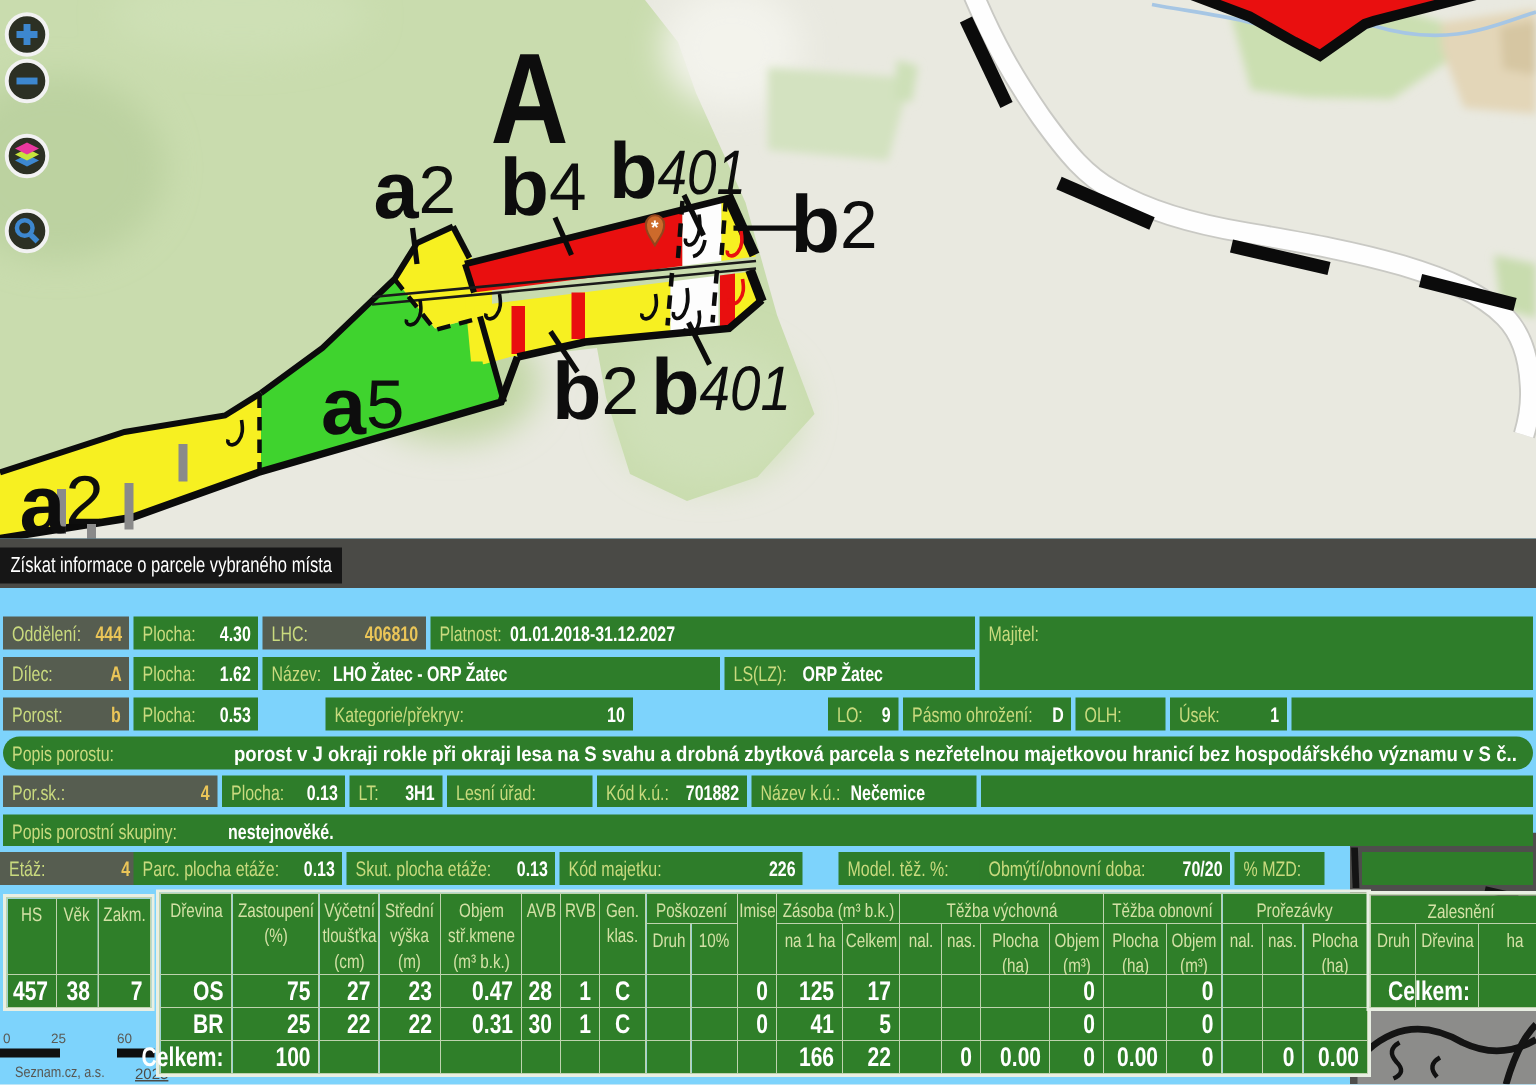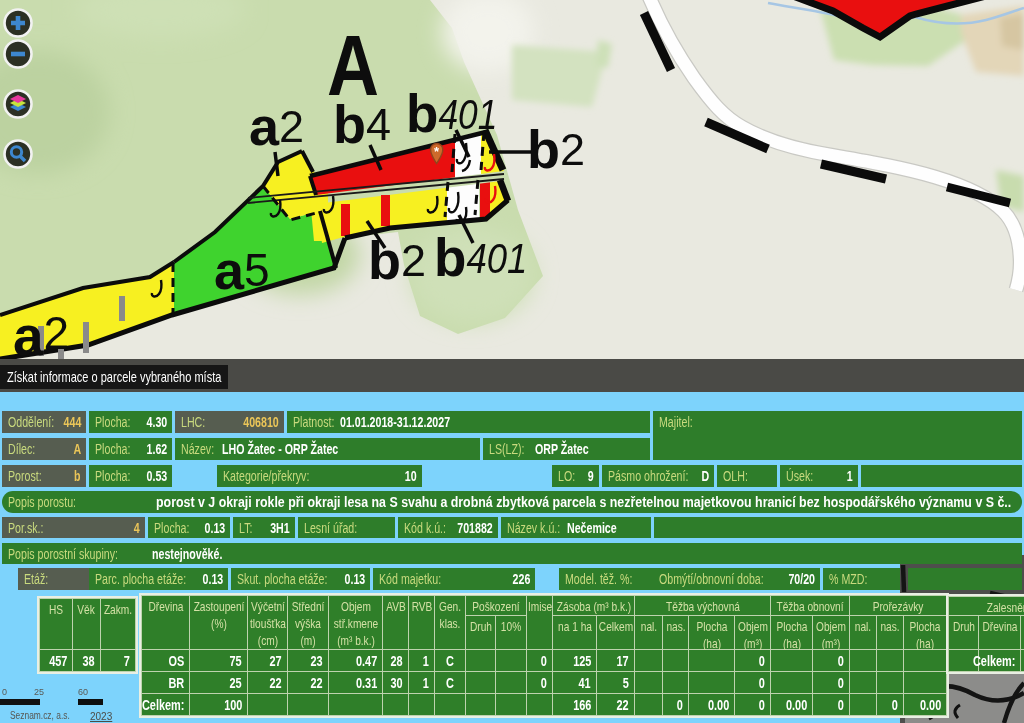--- a/index.html
+++ b/index.html
@@ -13,24 +13,24 @@
   #tooltip span{position:absolute;left:7px;top:4px;font-size:14.5px;color:#fff;white-space:nowrap;display:inline-block;transform:scaleX(.76);transform-origin:0 0;}
   .c{position:absolute;height:22px;background:#2e7d2a;text-decoration:underline;}
   .g{background:#565d50;}
   .l{position:absolute;left:6px;top:50%;margin-top:-8px;line-height:16px;font-size:14px;color:#c9da7e;white-space:nowrap;display:inline-block;transform:scaleX(.76);transform-origin:0 50%;}
   .r{position:absolute;right:5px;top:50%;margin-top:-8px;line-height:16px;font-size:14px;color:#fff;font-weight:bold;white-space:nowrap;display:inline-block;transform:scaleX(.76);transform-origin:100% 50%;}
   .m{position:absolute;top:50%;margin-top:-8px;line-height:16px;font-size:14px;color:#fff;font-weight:bold;white-space:nowrap;display:inline-block;transform:scaleX(.76);transform-origin:0 50%;}
   .gold{color:#eac558;}
   
   table{border-collapse:collapse;table-layout:fixed;}
   td,th{border:1px solid #bed3ae;background:#2f7f29;padding:0;font-weight:normal;position:relative;}
-  .tbl{position:absolute;border:2px solid #e9efe3;margin-left:35px;}
+  .tbl{position:absolute;border:2px solid #e9efe3;}
   .hd{vertical-align:top;text-align:center;color:#d4e1a6;font-size:13px;}
   .hd div{position:absolute;left:50%;top:2px;transform:translateX(-39%) scaleX(.78);transform-origin:0 0;white-space:nowrap;line-height:17px;text-align:center;}
-  .vc{vertical-align:middle;text-align:right;color:#fff;font-weight:bold;font-size:14px;}
+  .vc{vertical-align:middle;text-align:right;color:#fff;font-weight:bold;font-size:18px;}
   .vc div{position:absolute;right:5px;top:50%;transform:translateY(-50%) scaleX(.78);transform-origin:100% 50%;white-space:nowrap;}
   .ctr div{left:50%;right:auto;transform:translateY(-50%) translateX(-39%) scaleX(.78);transform-origin:0 50%;}
 </style>
 </head>
 <body>
 <div id="stage">
   <svg id="mapsvg" width="1024" height="723" viewBox="0 0 1024 723">
     <defs>
       <filter id="soft" x="-50%" y="-50%" width="200%" height="200%">
           <feGaussianBlur stdDeviation="11"></feGaussianBlur>
@@ -312,21 +312,21 @@
         <span class="l">Název k.ú.:</span>
         <span class="m" style="left:66px;">Nečemice</span>
       </div>
     <div class="c" style="left:654px;top:158px;width:368px;height:21px;"></div>
 
     <div class="c" style="left:2px;top:184px;width:1020px;height:21px;">
         <span class="l">Popis porostní skupiny:</span>
         <span class="m" style="left:150px;">nestejnověké.</span>
       </div>
 
-    <div class="c g" style="left:18px;top:209px;width:92px;">
+    <div class="c g" style="left:0;top:209px;width:92px;">
         <span class="l">Etáž:</span>
         <span class="r gold">4</span>
       </div>
     <div class="c" style="left:89px;top:209px;width:139px;">
         <span class="l">Parc. plocha etáže:</span>
         <span class="r">0.13</span>
       </div>
     <div class="c" style="left:231px;top:209px;width:139px;">
         <span class="l">Skut. plocha etáže:</span>
         <span class="r">0.13</span>
@@ -336,21 +336,21 @@
         <span class="r">226</span>
       </div>
     <div class="c" style="left:538px;top:209px;width:112px;margin-left:21px;">
         <span class="l">Model. těž. %:</span>
         <span class="r">0</span>
       </div>
     <div class="c" style="left:653px;top:209px;width:167px;">
         <span class="l">Obmýtí/obnovní doba:</span>
         <span class="r">70/20</span>
       </div>
-    <div class="c" style="left:823px;top:209px;width:77px;">
+    <div class="c" style="left:823px;top:209px;width:60px;">
         <span class="l">% MZD:</span>
       </div>
     <div class="c" style="left:908px;top:209px;width:114px;"></div>
 
     <div style="position:absolute;left:0;top:336px;width:210px;height:28px;">
       <div style="position:absolute;left:0;top:4px;width:40px;height:6px;background:#111;"></div>
       <div style="position:absolute;left:78px;top:4px;width:25px;height:6px;background:#0e0e0e;"></div>
       <div style="position:absolute;left:2px;top:-8px;font-size:9px;color:#5a5a55;">0</div>
       <div style="position:absolute;left:34px;top:-8px;font-size:9px;color:#5a5a55;">25</div>
       <div style="position:absolute;left:78px;top:-8px;font-size:9px;color:#5a5a55;">60</div>

